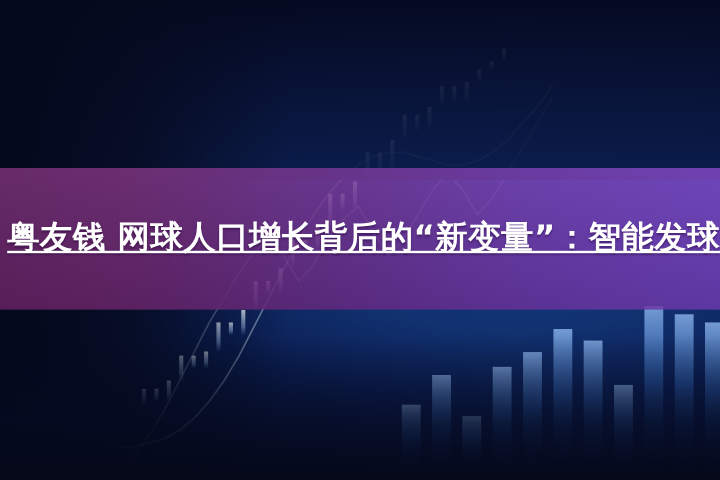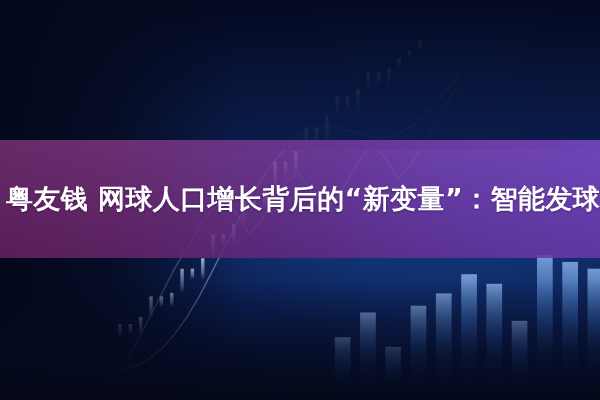--- a/index.html
+++ b/index.html
@@ -83,21 +83,21 @@
   }
   .headline-line {
     color: #ffffff;
     font-size: 27px;
     font-weight: bold;
     line-height: 1.52;
     letter-spacing: .4px;
     white-space: nowrap;
     text-shadow: 0 1px 2px rgba(30,0,50,.45);
   }
-  .headline-line.l1 { width: 100%; text-align: right; }
+  .headline-line.l1 { width: 100%; text-align: right; text-decoration: underline; }
   .headline-line.l2 { text-align: center; }
 </style>
 </head>
 <body>
 
 <div id="banner">
 
   <div class="bg-base"></div>
 
   <svg class="chart-layer" viewBox="0 0 600 400" preserveAspectRatio="none" aria-hidden="true">

